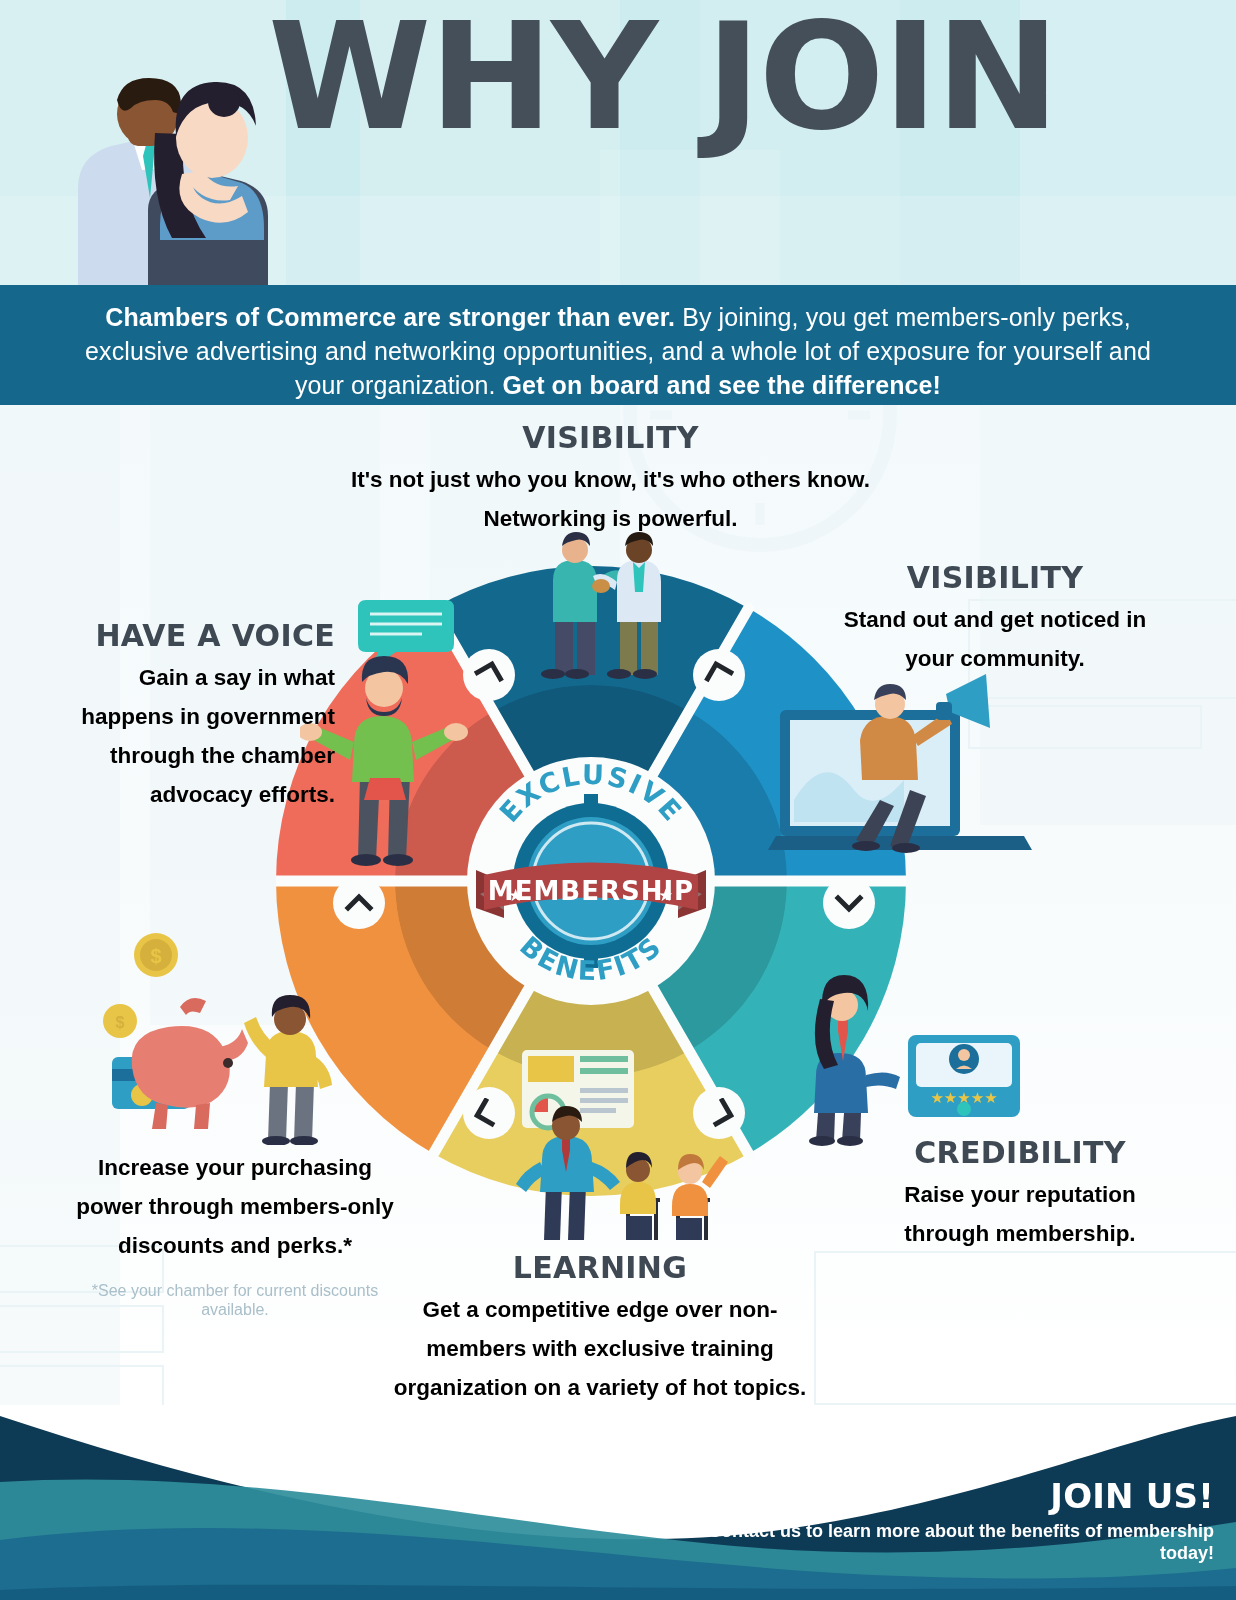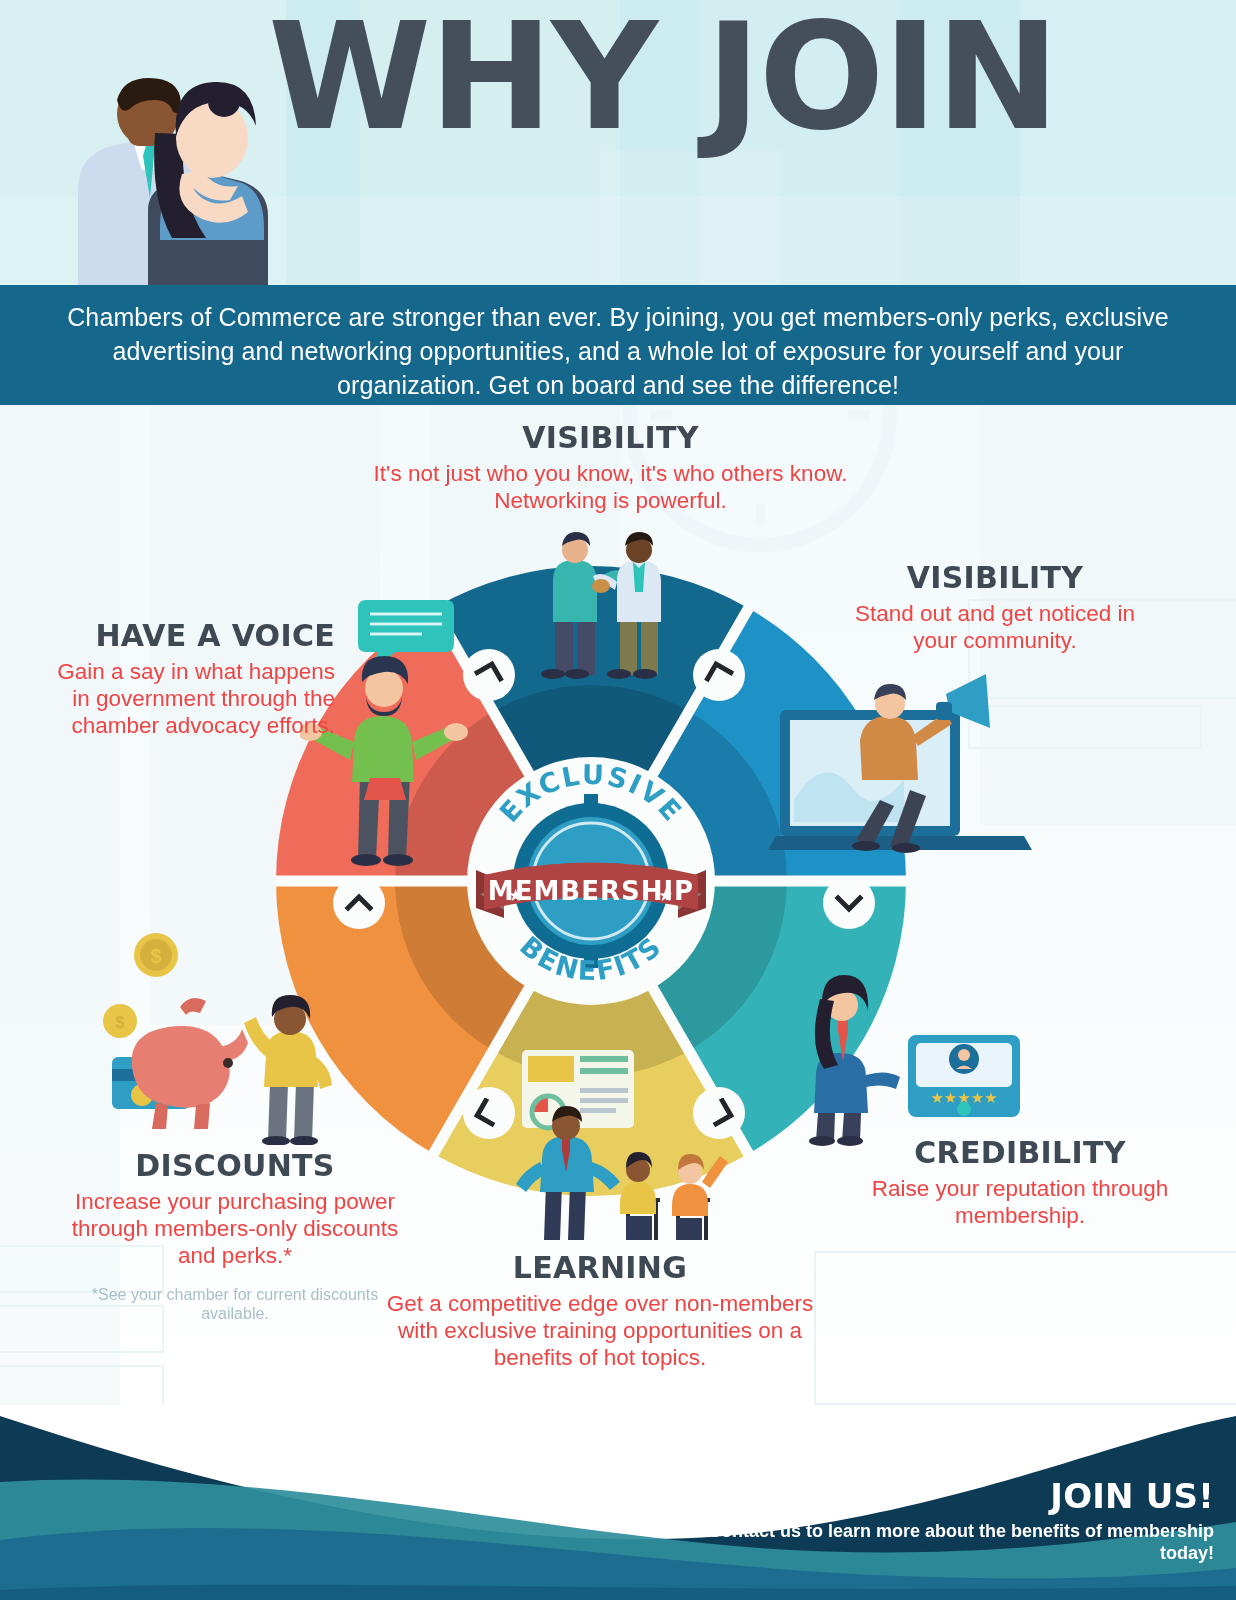--- a/index.html
+++ b/index.html
@@ -25,21 +25,21 @@
   
   .hdr-people{position:absolute;left:36px;top:38px;width:250px;height:247px;}
 
   
   .band{position:absolute;left:0;top:285px;width:1236px;height:120px;background:#15678c;}
   .band-text{
     position:absolute;left:60px;top:15px;width:1116px;
     text-align:center;color:#ffffff;font-size:25px;line-height:34px;
     letter-spacing:.1px;
   }
-  .band-text b{font-weight:normal;text-align:right;}
+  .band-text b{font-weight:bold;text-align:right;}
 
   
   .body-bg{position:absolute;left:0;top:405px;width:1236px;height:1000px;
     background:linear-gradient(180deg,#f4fafc 0%, #f7fbfc 45%, #ffffff 100%);overflow:hidden;}
   .body-bg i{position:absolute;background:#eef6f8;}
   .body-bg u{position:absolute;border:2px solid #eaf4f7;background:transparent;}
 
   
   .wheel{position:absolute;left:276px;top:566px;width:630px;height:630px;}
   .wheel svg{position:absolute;left:0;top:0;}
@@ -49,21 +49,21 @@
         background:#fbfdfd;display:flex;align-items:center;justify-content:center;}
   .node svg{position:static;}
 
   
   .badge{position:absolute;left:468px;top:758px;width:246px;height:246px;}
 
   
   .lab{position:absolute;}
   .lab h3{margin:0 0 5px 0;font-size:30px;font-weight:bold;letter-spacing:.3px;
      color:#3f4953;font-family:"DejaVu Sans", sans-serif;}
-  .lab p{margin:0;font-size:22.5px;line-height:27px;color:#ef4444;}
+  .lab p{margin:0;font-size:22.5px;line-height:39px;color:#000000;font-weight:bold;}
   .lab .note{margin-top:16px;font-size:16px;line-height:19px;color:#a9bfc9;font-weight:normal;}
 
   .l-networking{left:318px;top:420px;width:585px;text-align:center;}
   .l-visibility{left:830px;top:560px;width:330px;text-align:center;}
   .l-credibility{left:860px;top:1135px;width:320px;text-align:center;}
   .l-learning{left:380px;top:1250px;width:440px;text-align:center;}
   .l-discounts{left:70px;top:1148px;width:330px;text-align:center;}
   .l-voice{left:40px;top:618px;width:295px;text-align:right;}
 
   
@@ -400,25 +400,24 @@
     <p>Stand out and get noticed in your community.</p>
   </div>
 
   <div class="lab l-credibility">
     <h3>CREDIBILITY</h3>
     <p>Raise your reputation through membership.</p>
   </div>
 
   <div class="lab l-learning">
     <h3>LEARNING</h3>
-    <p>Get a competitive edge over non-members with exclusive training opportunities on a benefits of hot topics.</p>
+    <p>Get a competitive edge over non-members with exclusive training organization on a variety of hot topics.</p>
   </div>
 
   <div class="lab l-discounts">
-    <h3>DISCOUNTS</h3>
     <p>Increase your purchasing power through members-only discounts and perks.*</p>
     <p class="note">*See your chamber for current discounts available.</p>
   </div>
 
   <div class="lab l-voice">
     <h3>HAVE A VOICE</h3>
     <p>Gain a say in what happens in government through the chamber advocacy efforts.</p>
   </div>
 
   <div class="footer">

